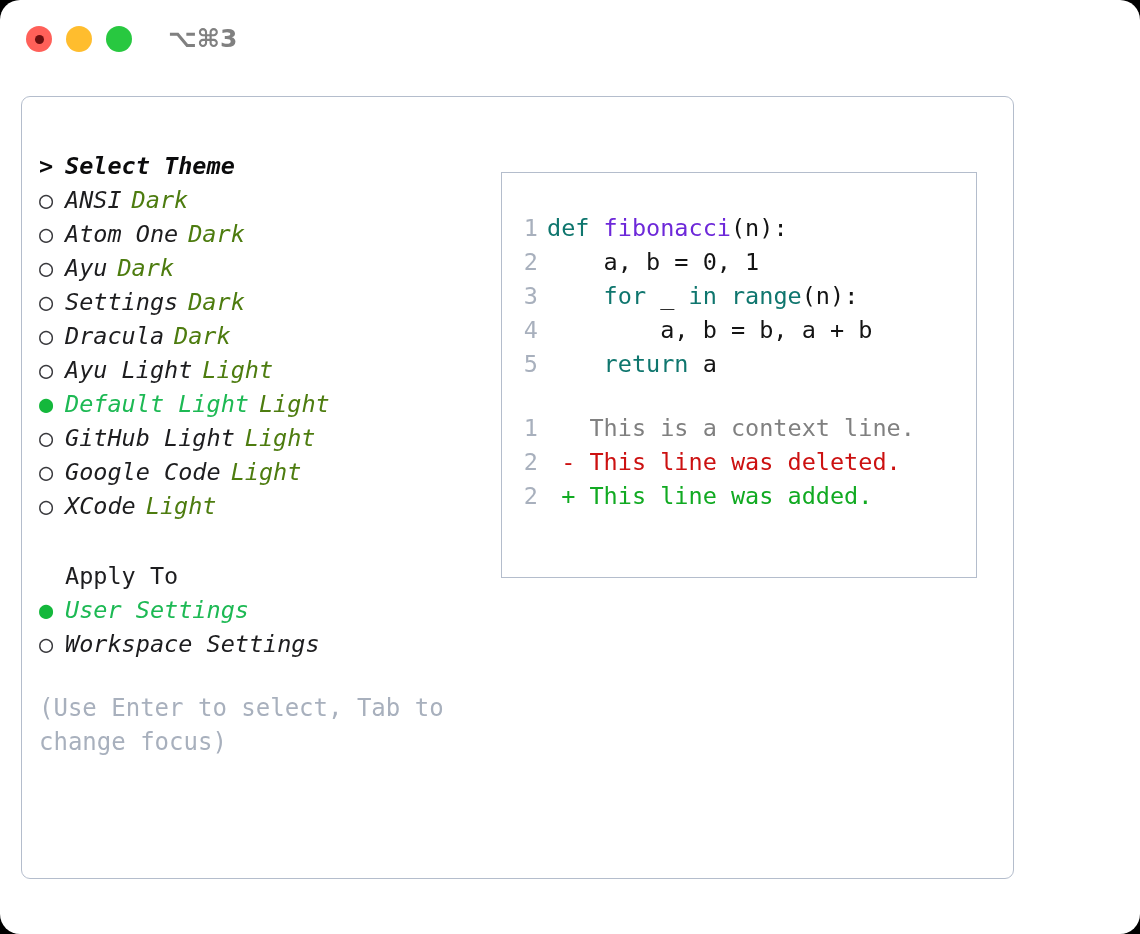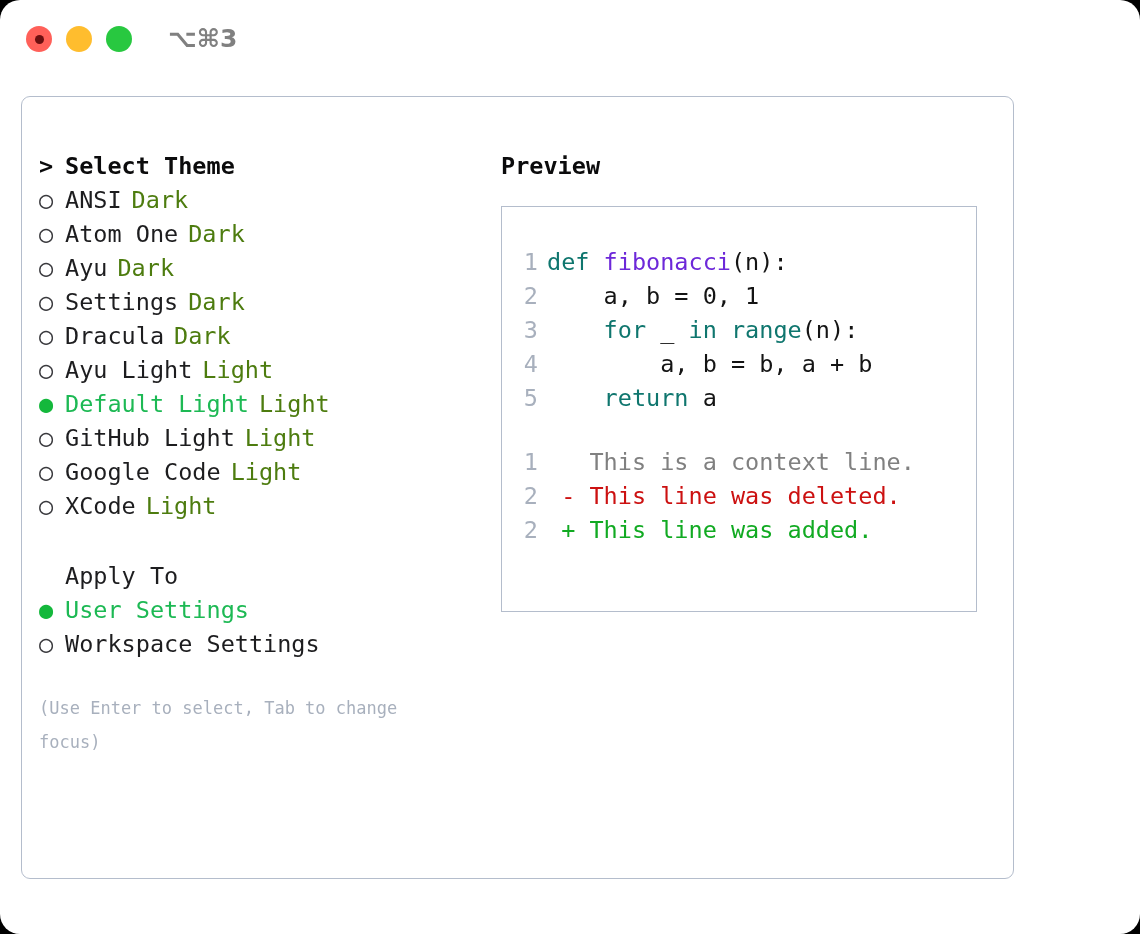--- a/index.html
+++ b/index.html
@@ -81,20 +81,21 @@
     top: 52px;
     width: 430px;
   }
 
   .row {
     height: 34px;
     line-height: 34px;
     font-size: 23.5px;
     white-space: nowrap;
     color: #1d1d1f;
+    font-style: italic;
   }
   .row .marker {
     display: inline-block;
     width: 26px;
     text-align: left;
   }
   .hdr {
     font-weight: bold;
     color: #0b0b0c;
   }
@@ -117,21 +118,21 @@
 
   #apply-title {
     height: 34px;
     line-height: 34px;
     font-size: 23.5px;
     color: #1d1d1f;
     padding-left: 26px;
   }
 
   #hint {
-    font-size: 17px;
+    font-size: 24px;
     line-height: 34px;
     color: #a8b0bd;
     width: 410px;
   }
 
   
   #right-col {
     position: absolute;
     left: 479px;
     top: 52px;
@@ -221,21 +222,20 @@
           <div class="row sel"><span class="marker bullet-filled">●</span><span class="name">User Settings</span></div>
           <div class="row"><span class="marker bullet-empty">○</span><span class="name">Workspace Settings</span></div>
         </div>
 
       <div class="spacer-md"></div>
 
       <div id="hint">(Use Enter to select, Tab to change focus)</div>
     </div>
 
     <div id="right-col">
-      <div id="preview-label">Preview</div>
       <div id="preview-box">
         <div id="code-area">
           <div id="code-lines">
               <div class="cline"><span class="lno">1</span><span class="kw">def </span><span class="fn">fibonacci</span><span class="pln">(n):</span></div>
               <div class="cline"><span class="lno">2</span><span class="pln">    a, b = 0, 1</span></div>
               <div class="cline"><span class="lno">3</span><span class="pln">    </span><span class="kw">for</span><span class="pln"> _ </span><span class="kw">in range</span><span class="pln">(n):</span></div>
               <div class="cline"><span class="lno">4</span><span class="pln">        a, b = b, a + b</span></div>
               <div class="cline"><span class="lno">5</span><span class="pln">    </span><span class="kw">return</span><span class="pln"> a</span></div>
             </div>
           <div class="diff-gap"></div>

